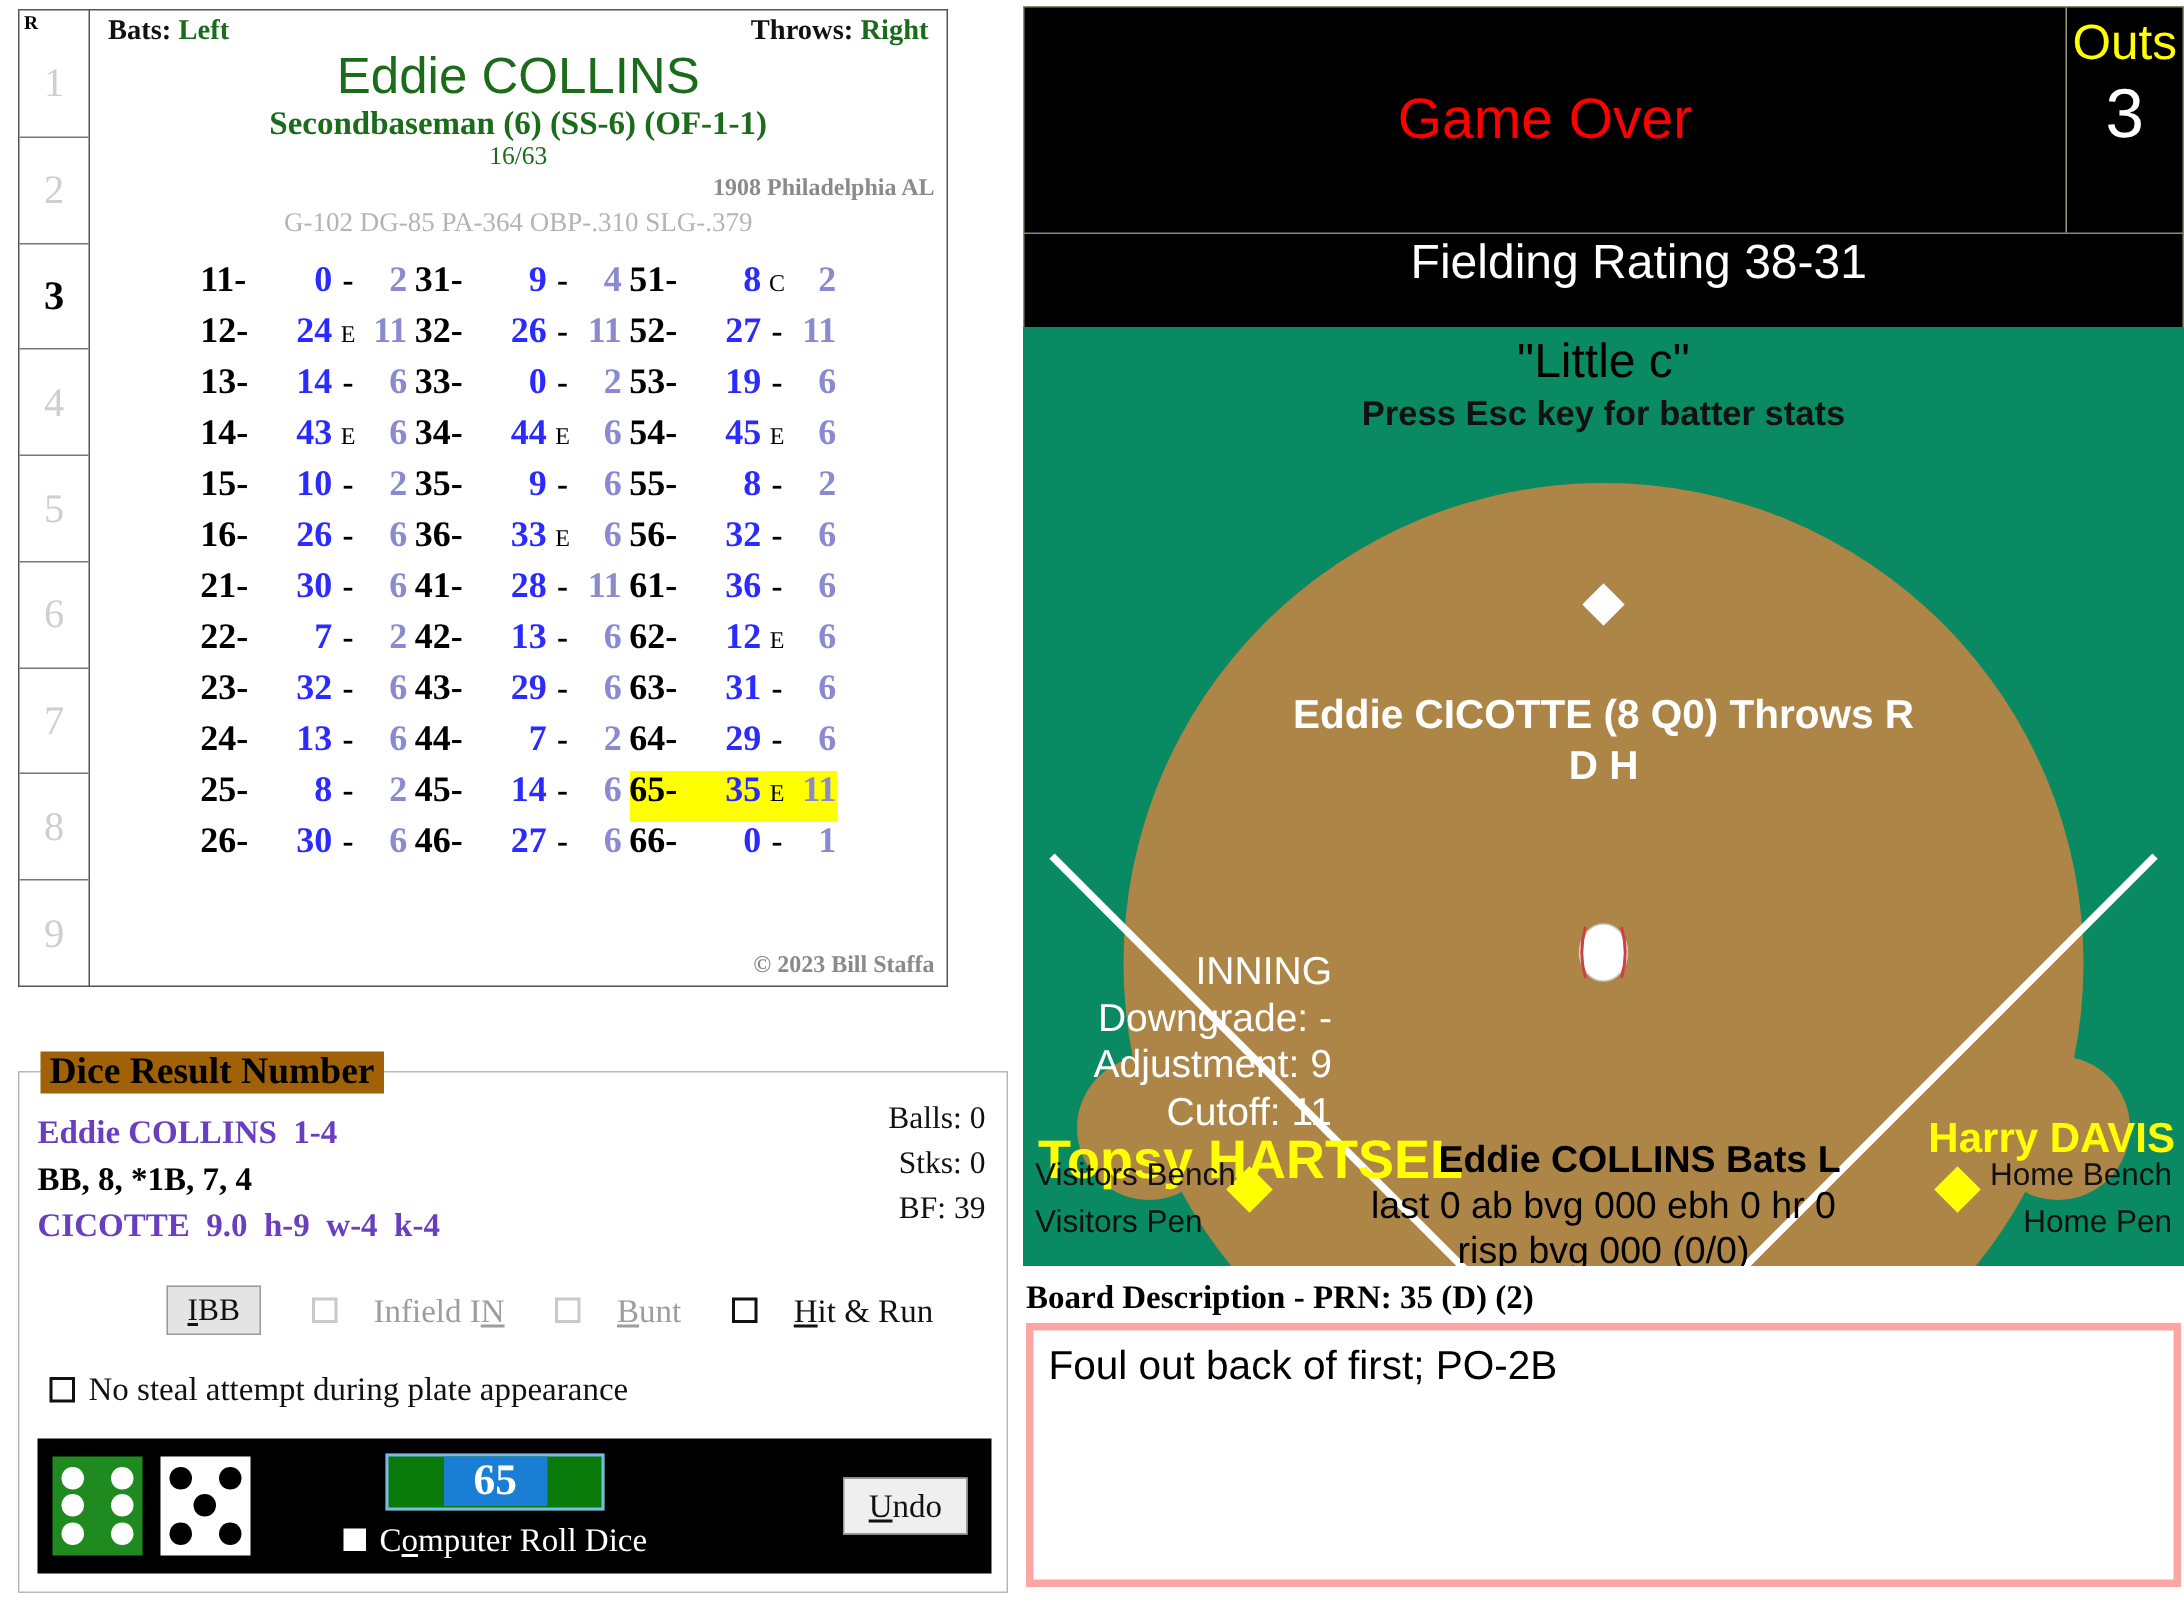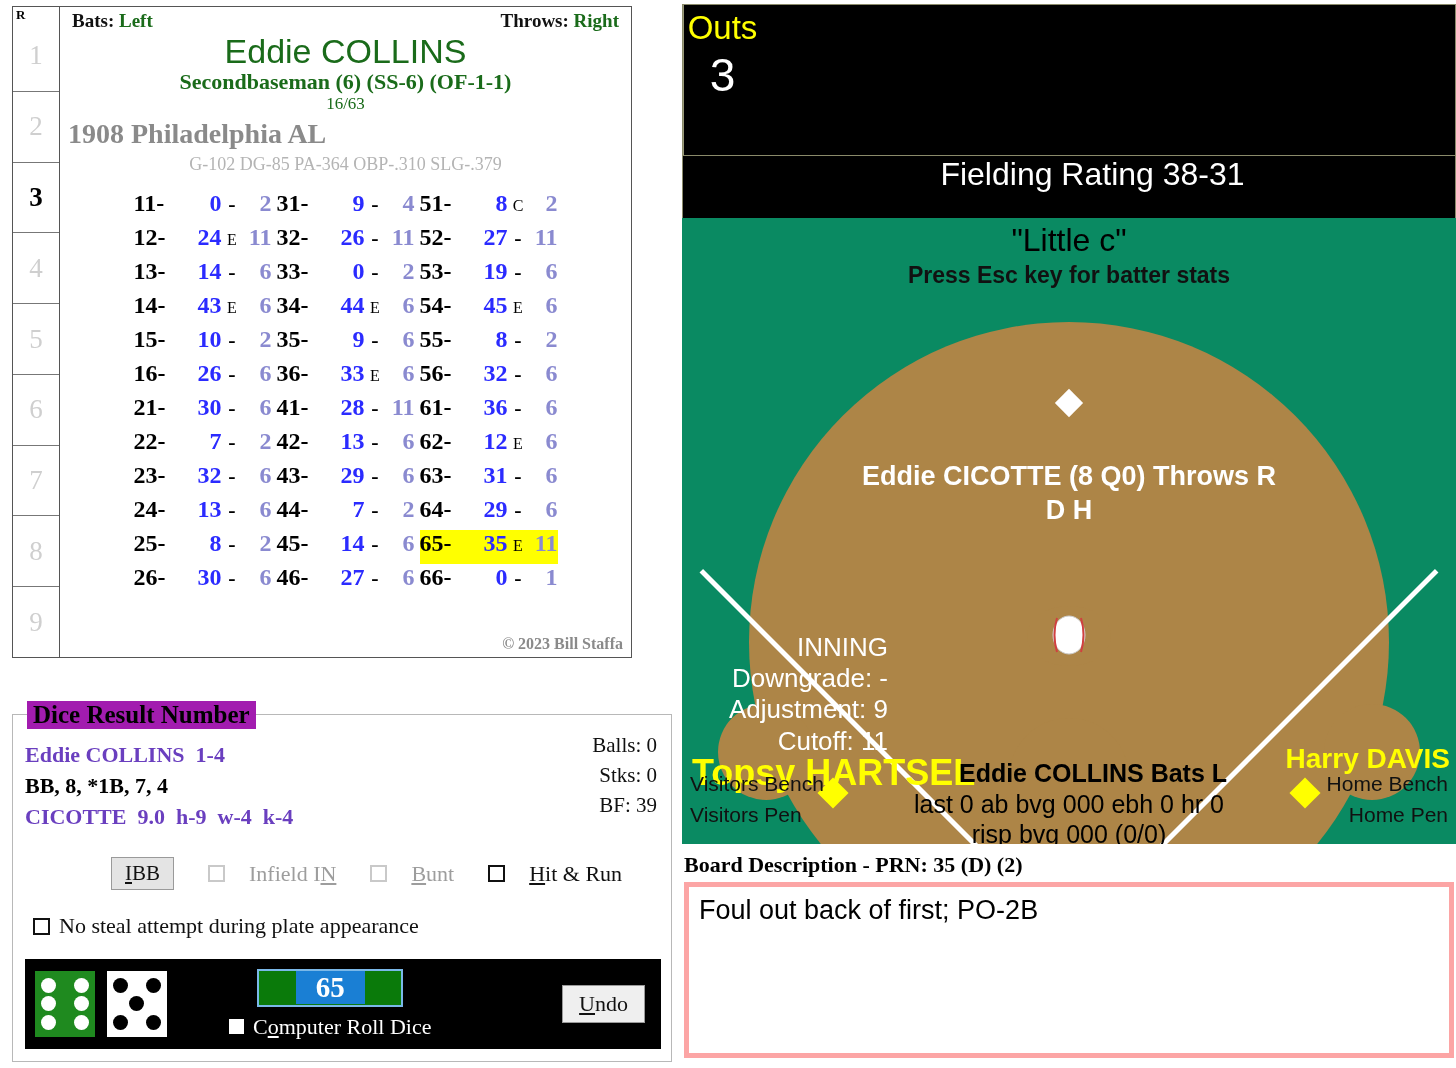--- a/index.html
+++ b/index.html
@@ -53,21 +53,21 @@
   }
   #player-position{
     text-align:center;font-size:22px;color:#1a6b1a;font-weight:bold;
     font-family:"Liberation Serif", serif;line-height:1.1;
   }
   #player-ratio{
     text-align:center;font-size:17px;color:#1a6b1a;
     font-family:"Liberation Serif", serif;line-height:1.2;
   }
   #player-team{
-    text-align:left;font-size:28px;color:#8a8a8a;font-weight:bold;
+    text-align:right;font-size:16px;color:#8a8a8a;font-weight:bold;
     font-family:"Liberation Serif", serif;line-height:1.3;margin-top:2px;
   }
   #player-stats-line{
     text-align:center;font-size:18px;color:#b4b4b4;
     font-family:"Liberation Serif", serif;line-height:1.3;
   }
 
   #dice-grid{
     margin-top:14px;display:flex;justify-content:center;gap:5px;
     font-family:"Liberation Serif", serif;
@@ -87,21 +87,21 @@
     position:absolute;right:8px;bottom:4px;font-size:16px;color:#8a8a8a;
     font-weight:bold;font-family:"Liberation Serif", serif;
   }
 
   
   #dice-result-panel{
     position:absolute;left:12px;top:714px;width:660px;height:348px;
     border:1px solid #b8b8b8;box-sizing:border-box;background:#fff;
   }
   #drp-legend{
-    position:absolute;left:14px;top:-14px;background:#a21caf;padding:0 6px;
+    position:absolute;left:14px;top:-14px;background:#a16207;padding:0 6px;
     font-size:25px;font-weight:bold;color:#000;font-family:"Liberation Serif", serif;
   }
   #drp-counts{
     position:absolute;right:14px;top:16px;text-align:right;
     font-size:21px;color:#111;line-height:1.42;font-family:"Liberation Serif", serif;
   }
   #drp-lines{position:absolute;left:12px;top:24px;font-family:"Liberation Serif", serif;}
   .drp-line{font-size:22px;font-weight:bold;line-height:1.42;white-space:pre;}
   .drp-purple{color:#6a3fbf;}
   .drp-black{color:#000;}
@@ -616,20 +616,23 @@
       </div>
 
       <button id="undo-button"><span class="u-under">U</span>ndo</button>
     </div>
   </div>
 </div>
 
 <div id="right-column">
 
   <div id="scoreboard">
+    <div id="game-status-area">
+      <span id="game-status">Game Over</span>
+    </div>
     <div id="outs-panel">
       <span id="outs-label">Outs</span>
       <span id="outs-value">3</span>
     </div>
   </div>
 
   <div id="fielding-bar">
     <span id="fielding-text">Fielding Rating 38-31</span>
   </div>
 

